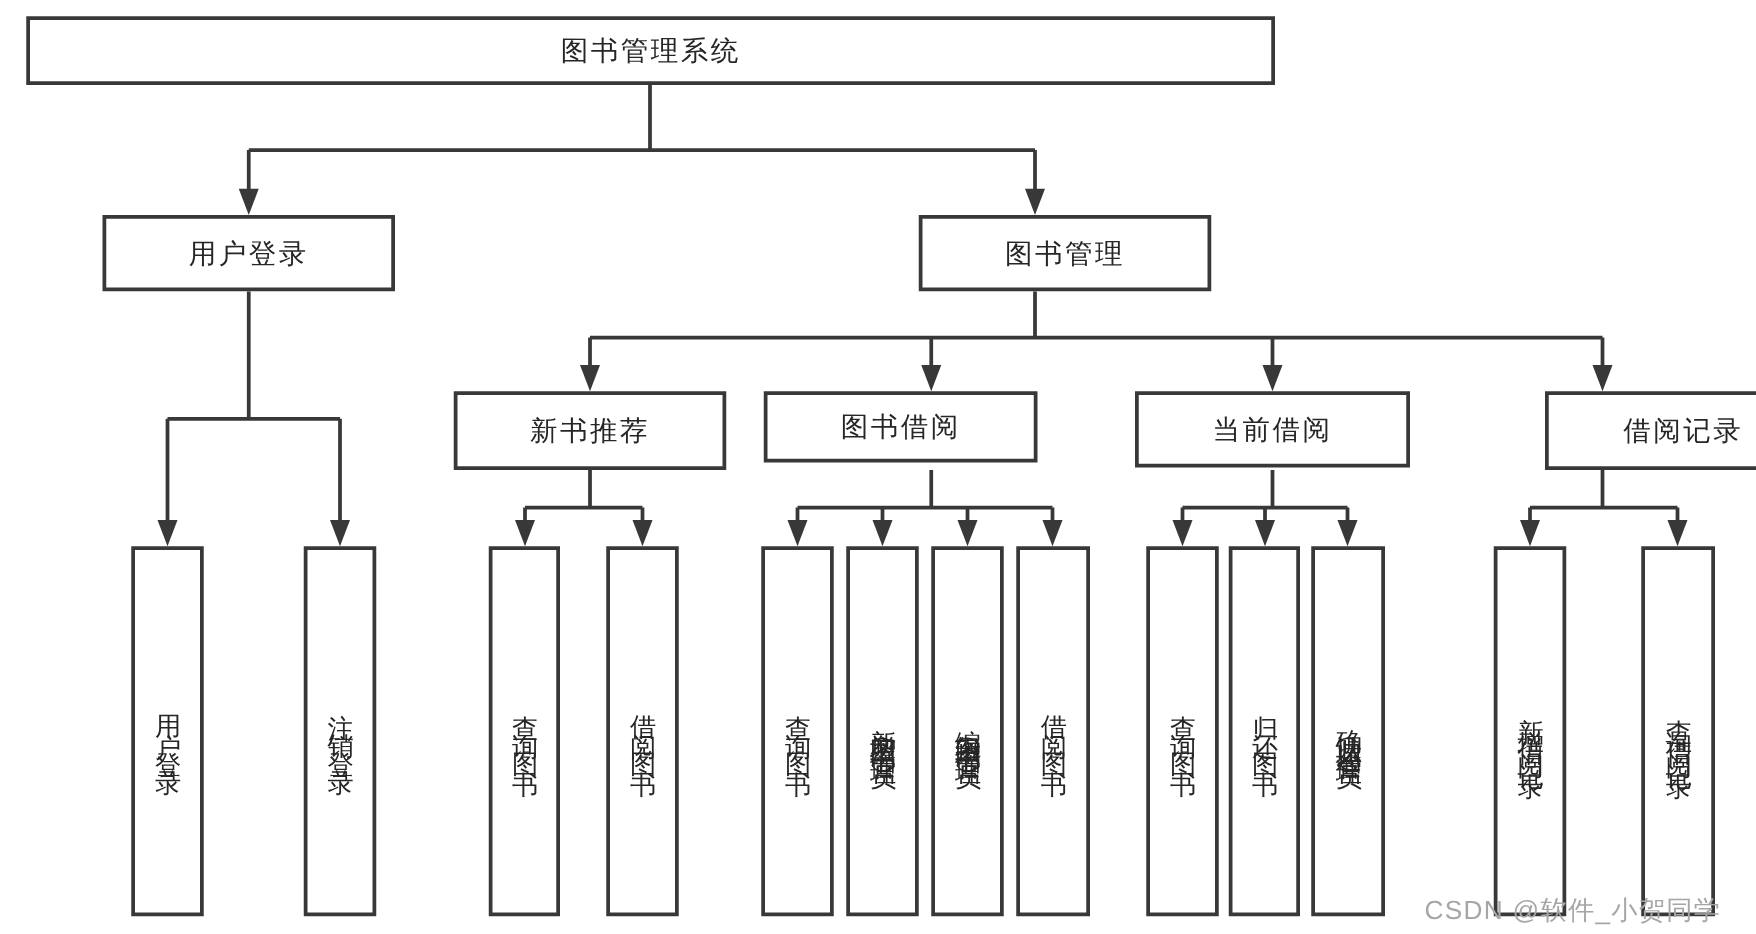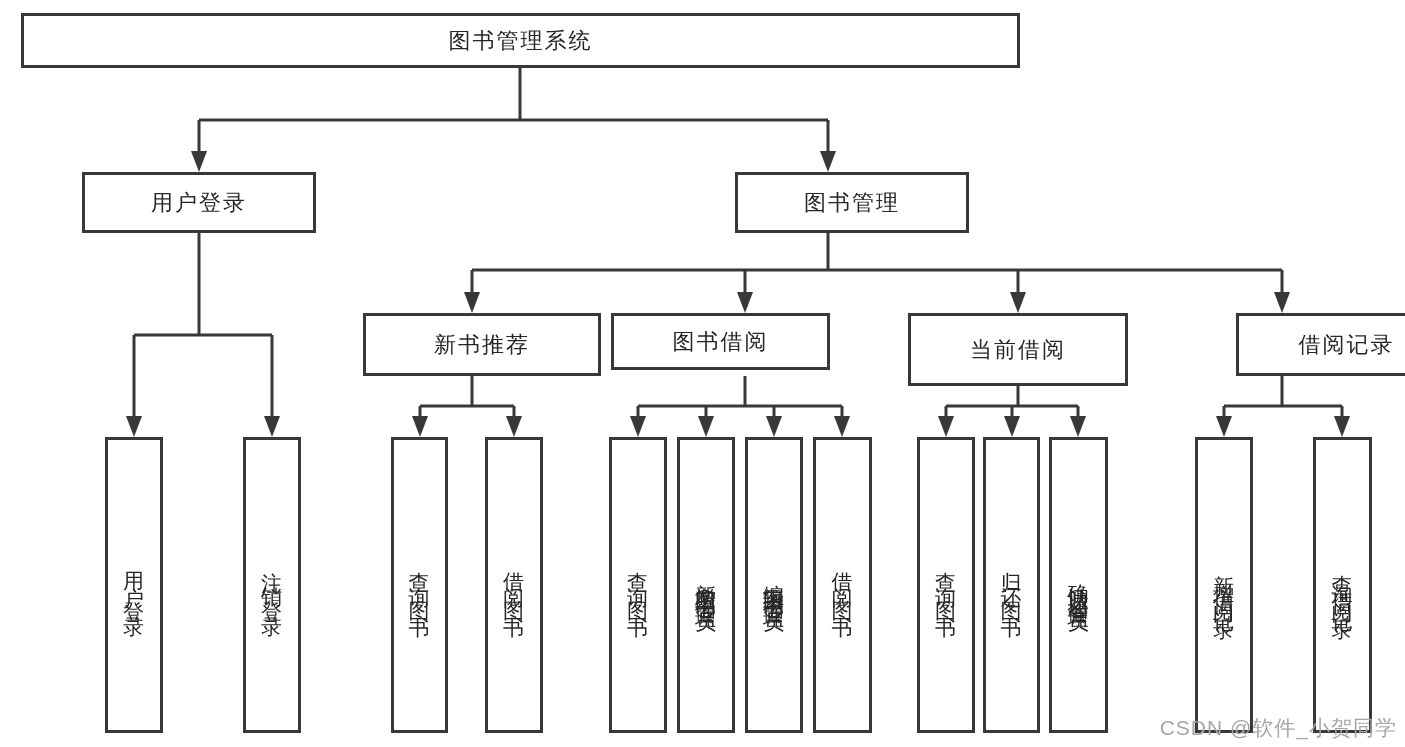--- a/index.html
+++ b/index.html
@@ -35,21 +35,21 @@
     writing-mode: vertical-rl;
     text-orientation: mixed;
     font-size: 21px;
     letter-spacing: 15px;
     line-height: 1;
   }
   .v6  { letter-spacing: 9px; }
   .v10 { letter-spacing: 4px; }
   #watermark {
     position: absolute;
-    right: 8px;
+    right: 28px;
     bottom: 5px;
     font-size: 21px;
     color: #a6a6a6;
     letter-spacing: 1px;
     z-index: 3;
     white-space: nowrap;
   }
 </style>
 </head>
 <body>
@@ -92,27 +92,27 @@
     <span>图书管理系统</span>
   </div>
 
   <div class="node" style="left:82px; top:172px; width:234px; height:61px;">
     <span>用户登录</span>
   </div>
   <div class="node" style="left:711px; top:172px; width:234px; height:61px;margin-left:24px;">
     <span>图书管理</span>
   </div>
 
-  <div class="node" style="left:363px; top:313px; width:238px; height:63px;">
+  <div class="node" style="left:363px; top:313px; width:218px; height:63px;">
     <span>新书推荐</span>
   </div>
   <div class="node" style="left:600px; top:313px; width:219px; height:57px;margin-left:11px;">
     <span>图书借阅</span>
   </div>
-  <div class="node" style="left:908px; top:313px; width:220px; height:73px;align-items:center;">
+  <div class="node" style="left:908px; top:313px; width:220px; height:61px;align-items:center;">
     <span>当前借阅</span>
   </div>
   <div class="node" style="left:1236px; top:313px; width:221px; height:63px;">
     <span>借阅记录</span>
   </div>
 
   <div class="node leaf" style="left:105px; top:437px; width:58px; height:296px;">用户登录</div>
   <div class="node leaf" style="left:243px; top:437px; width:58px; height:296px;">注销登录</div>
 
   <div class="node leaf" style="left:391px; top:437px; width:57px; height:296px;">查询图书</div>

